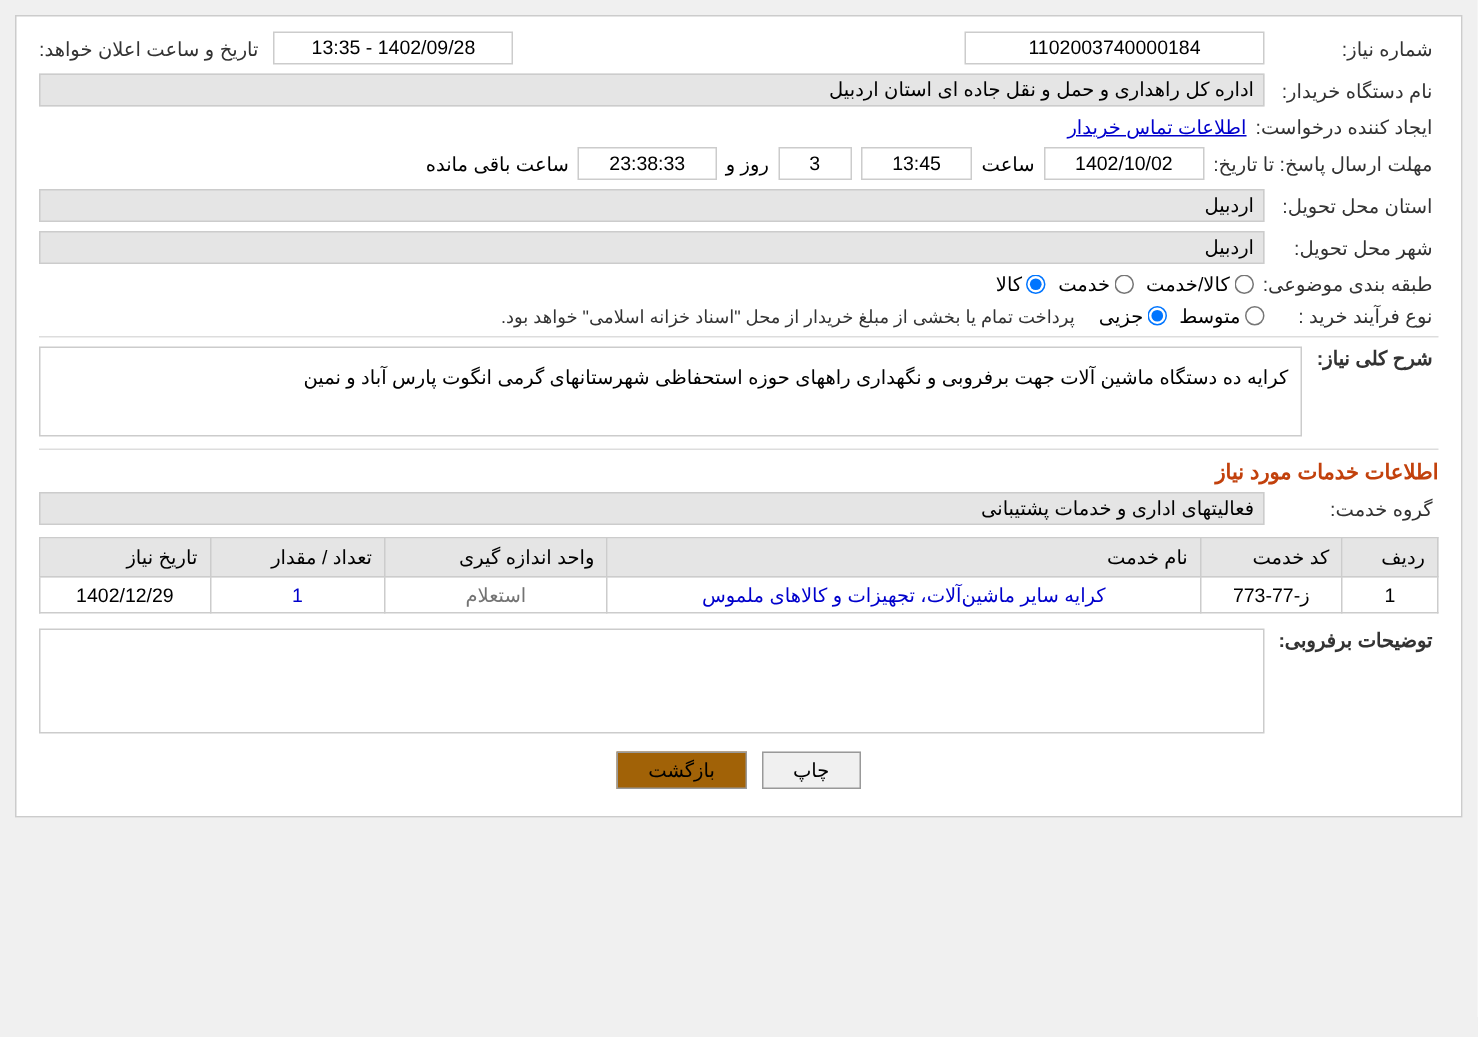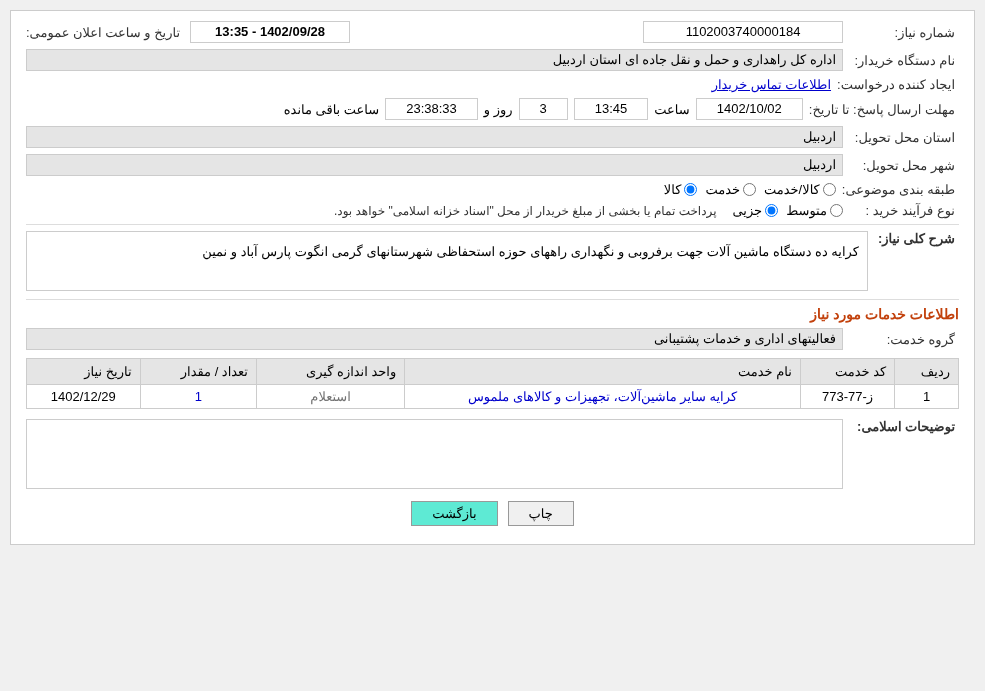--- a/index.html
+++ b/index.html
@@ -64,21 +64,20 @@
       min-width: 200px;
       text-align: center;
     }
     .date-box {
       border: 1px solid #ccc;
       padding: 2px 6px;
       background: #fff;
       min-height: 22px;
       min-width: 160px;
       text-align: center;
-      font-weight: bold;
     }
     .section-title {
       font-weight: bold;
       color: #c2410c;
       font-size: 14px;
       margin-bottom: 6px;
     }
     .inline-group {
       display: flex;
       align-items: center;
@@ -155,21 +154,21 @@
       border: 1px solid #999;
       background: #f0f0f0;
       cursor: pointer;
       font-size: 13px;
       font-family: Tahoma, Arial, sans-serif;
     }
     .btn-print {
       background: #f0f0f0;
     }
     .btn-back {
-      background: #5eead4;
+      background: #a16207;
       padding-left: 20px;
     }
     .separator-line {
       border: none;
       border-top: 1px solid #ddd;
       margin: 6px 0;
     }
   </style>
 </head>
 <body>
@@ -180,21 +179,21 @@
 
     <div class="panel-body">
 
       <div class="info-row" style="justify-content: space-between;">
         <div class="inline-group">
           <span class="label-cell">شماره نیاز:</span>
           <div class="num-box">1102003740000184</div>
         </div>
         <div class="inline-group">
           <div class="date-box">1402/09/28 - 13:35</div>
-          <span class="label-cell" style="min-width:auto;">تاریخ و ساعت اعلان عمومی:</span>
+          <span class="label-cell" style="min-width:auto;">تاریخ و ساعت اعلان خواهد:</span>
         </div>
       </div>
 
       <div class="info-row">
         <span class="label-cell">نام دستگاه خریدار:</span>
         <div class="value-box">اداره کل راهداری و حمل و نقل جاده ای استان اردبیل</div>
       </div>
 
       <div class="info-row">
         <span class="label-cell">ایجاد کننده درخواست:</span>
@@ -288,21 +287,21 @@
             <td>ز-77-773</td>
             <td class="link-col" style="color:#0000cc;margin-top:35px;">کرایه سایر ماشین‌آلات، تجهیزات و کالاهای ملموس</td>
             <td class="link-col" style="color:#737373;">استعلام</td>
             <td class="num-col" style="color:#0000cc;">1</td>
             <td>1402/12/29</td>
           </tr>
         </tbody>
       </table>
 
       <div class="info-row" style="margin-top:10px; align-items:flex-start;">
-        <span class="label-cell" style="font-weight:bold;">توضیحات اسلامی:</span>
+        <span class="label-cell" style="font-weight:bold;">توضیحات برفروبی:</span>
         <textarea class="textarea-box" style=""></textarea>
       </div>
 
       <div class="button-row">
         <button class="btn btn-print">چاپ</button>
         <button class="btn btn-back">بازگشت</button>
       </div>
 
     </div>
   </div>

